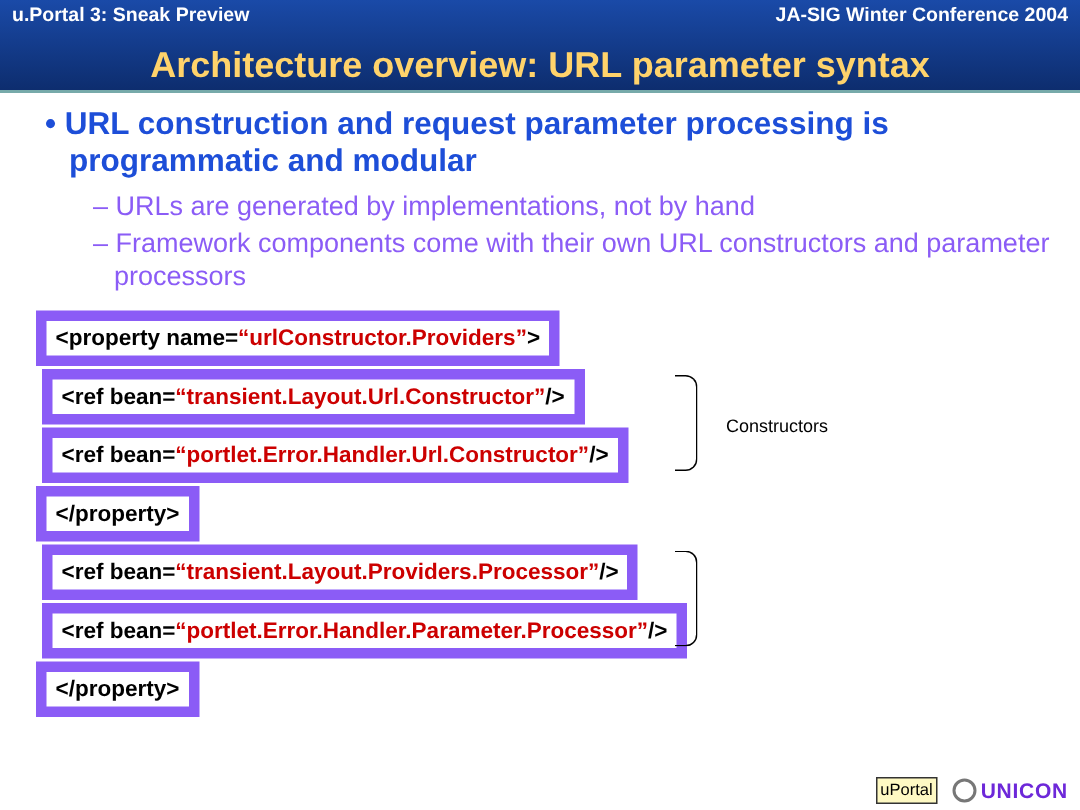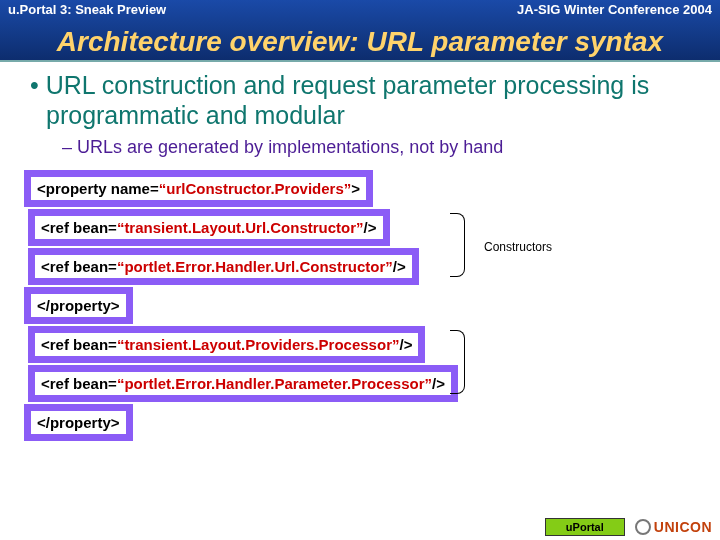--- a/index.html
+++ b/index.html
@@ -27,39 +27,39 @@
     padding: 2px 8px 0 8px;
     align-items: center;
   }
   .slide-title {
     position: absolute;
     bottom: 2px;
     left: 50%;
     transform: translateX(-50%);
     color: #ffd36b;
     font-weight: bold;
-    font-size: 28px;
+    font-size: 24px;
     white-space: nowrap;
-    font-style: italic;
   }
   .body {
     padding: 8px 20px 0 20px;
   }
   .bullet-main {
-    font-size: 25px;
-    color: #0f766e;
+    font-size: 21px;
+    color: #1d4ed8;
     padding-left: 26px;
     text-indent: -16px;
     line-height: 1.2;
     margin-bottom: 6px;
+    font-weight: bold;
   }
   .bullet-main::before { content: "• "; }
   .bullet-sub {
     font-size: 18px;
-    color: #4c1d95;
+    color: #8b5cf6;
     padding-left: 56px;
     text-indent: -14px;
     line-height: 1.25;
     margin-bottom: 2px;
   }
   .bullet-sub::before { content: "– "; }
   .grid-zone {
     margin-top: 10px;
     font-family: Arial, Helvetica, sans-serif;
     font-size: 15px;
@@ -99,31 +99,31 @@
   }
   .footer {
     position: absolute;
     bottom: 4px;
     right: 8px;
     display: flex;
     align-items: center;
     gap: 10px;
   }
   .logo-uportal {
-    background: #84cc16;
+    background: #fef9c3;
     color: #000;
-    font-weight: bold;
+    font-weight: normal;
     font-size: 11px;
-    padding: 2px 20px;
+    padding: 2px 2px;
     border: 1px solid #333;
   }
   .logo-unicon {
     font-family: Arial;
     font-weight: bold;
-    color: #c2410c;
+    color: #6d28d9;
     font-size: 14px;
     letter-spacing: 0.5px;
     display: flex;
     align-items: center;
     gap: 3px;
   }
   .unicon-mark {
     width: 12px; height: 12px; border: 2px solid #777; border-radius: 50%;
     position: relative;
   }
@@ -135,20 +135,21 @@
   <div class="header-top">
     <span>u.Portal 3: Sneak Preview</span>
     <span>JA-SIG Winter Conference 2004</span>
   </div>
   <div class="slide-title">Architecture overview: URL parameter syntax</div>
 </div>
 
 <div class="body">
   <div class="bullet-main">URL construction and request parameter processing is programmatic and modular</div>
   <div class="bullet-sub">URLs are generated by implementations, not by hand</div>
+  <div class="bullet-sub">Framework components come with their own URL constructors and parameter processors</div>
 
   <div class="grid-zone">
 
     <div class="row">
       <div class="code-wrap">
         <span class="code-line indent1"><b><span>&lt;property name=</span><span class="quoted">“urlConstructor.Providers”</span><span>&gt;</span></b></span>
       </div>
     </div>
 
     <div class="row">

